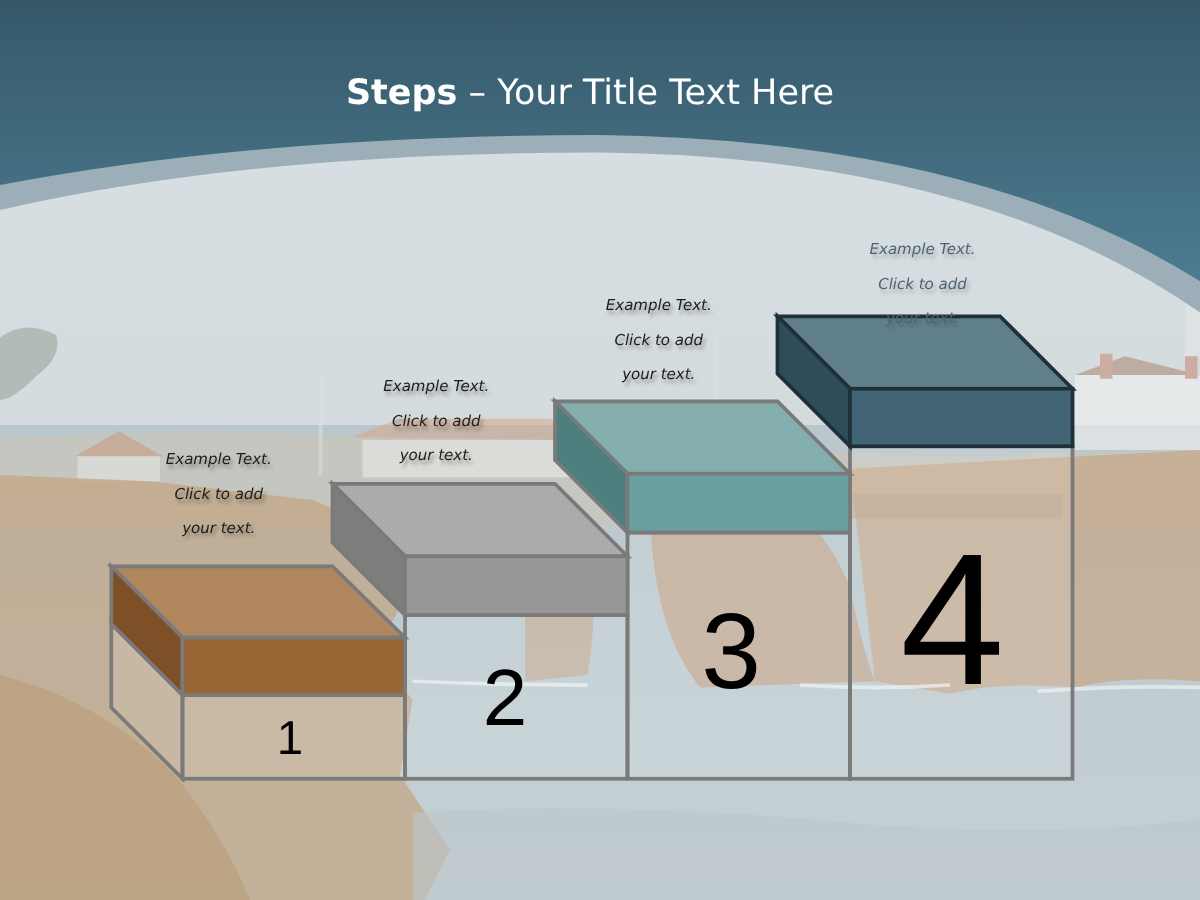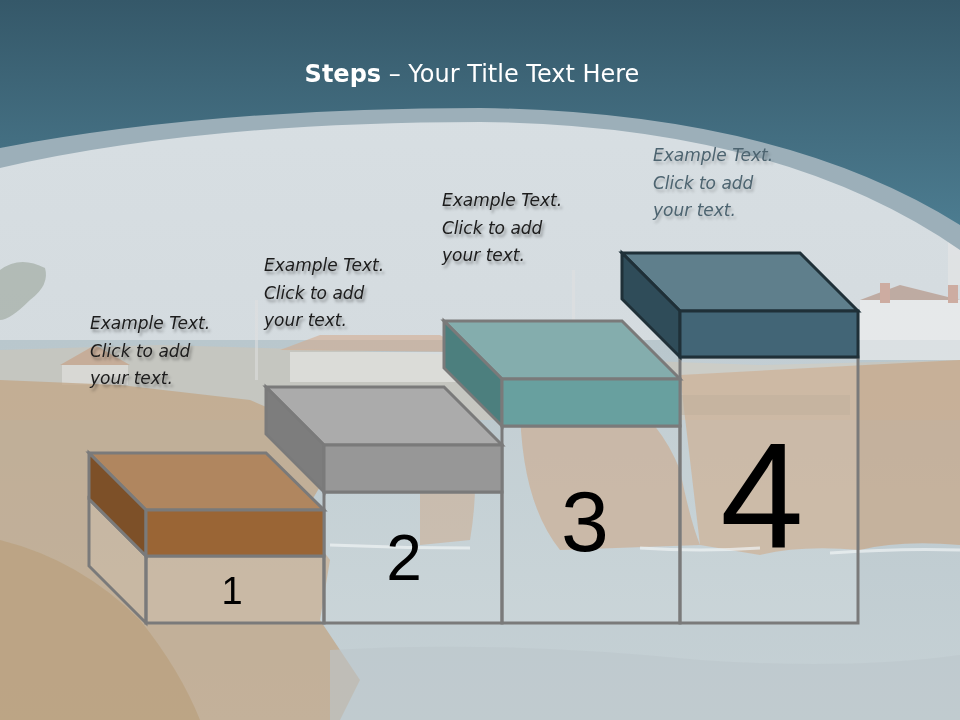--- a/index.html
+++ b/index.html
@@ -2,27 +2,27 @@
 <html><head>
 <meta charset="utf-8">
 <style>
   html, body { margin: 0; padding: 0; }
   body { width: 960px; height: 720px; overflow: hidden; position: relative;
          font-family: "Liberation Sans", sans-serif; background: #c9d2d6; }
   .slide { position: absolute; left: 0; top: 0; width: 960px; height: 720px; overflow: hidden; }
   .bg-photo { position: absolute; left: 0; top: 0; width: 960px; height: 720px; }
   .header-band { position: absolute; left: 0; top: 0; width: 960px; height: 260px; }
   .title { position: absolute; left: 0; top: 52px; width: 944px; text-align: center;
-           color: #ffffff; font-size: 24px; line-height: 44px; font-family: "DejaVu Sans", sans-serif;
+           color: #ffffff; font-size: 28px; line-height: 44px; font-family: "DejaVu Sans", sans-serif;
            letter-spacing: 0px; }
   .title b { font-weight: bold; }
   .steps-svg { position: absolute; left: 0; top: 0; width: 960px; height: 720px; }
-  .callout { position: absolute; width: 170px; text-align: left; font-style: italic;
-             font-family: "DejaVu Sans", sans-serif; font-size: 17px; line-height: 27.5px;
-             color: #1c1c1c; text-shadow: 2px 3px 3px rgba(0,0,0,0.35); cursor: text; }
+  .callout { position: absolute; width: 170px; text-align: center; font-style: italic;
+             font-family: "DejaVu Sans", sans-serif; font-size: 12px; line-height: 27.5px;
+             color: #1c1c1c; text-shadow: 2px 3px 3px rgba(0,0,0,0.35); cursor: text; margin-top: 44px; }
   .callout.c4 { color: #4d6470; text-shadow: 2px 3px 3px rgba(0,0,0,0.22); }
   .num { position: absolute; font-family: "Liberation Sans", sans-serif; color: #000;
          text-align: center; line-height: 1; }
 </style>
 </head>
 <body>
 
 <div class="slide">
 
   <svg class="bg-photo" viewBox="0 0 960 720" preserveAspectRatio="none">

